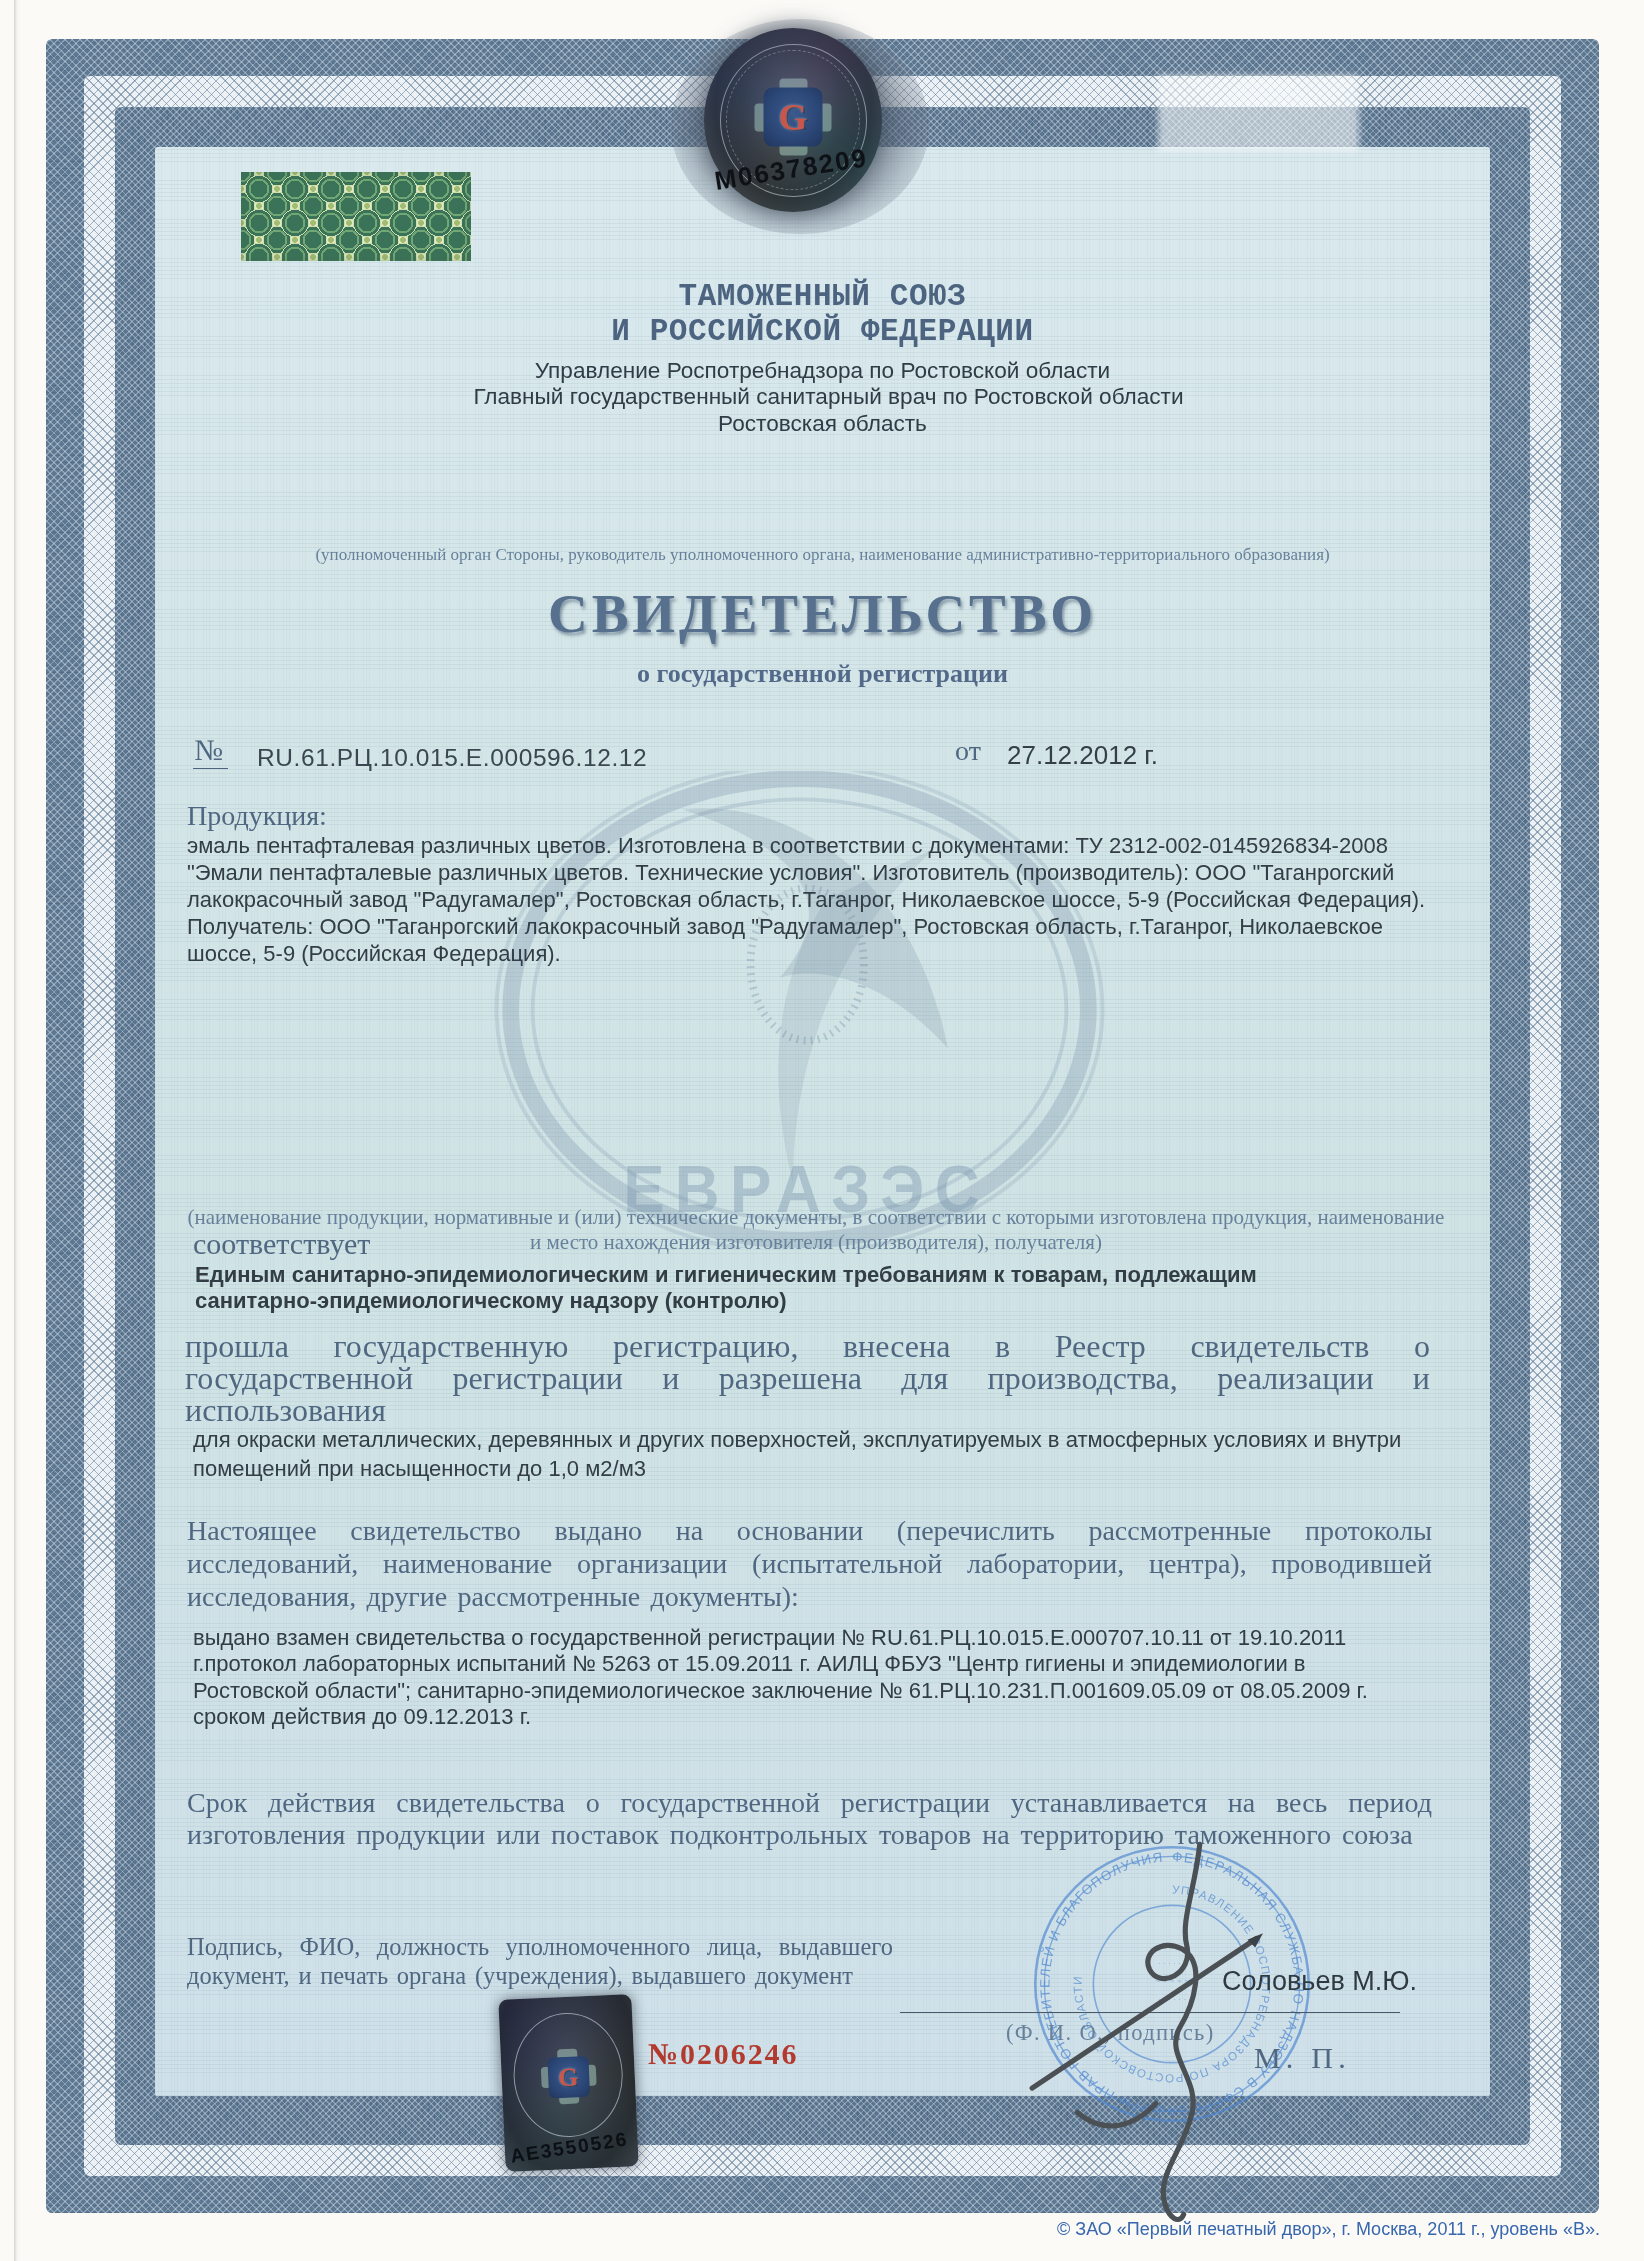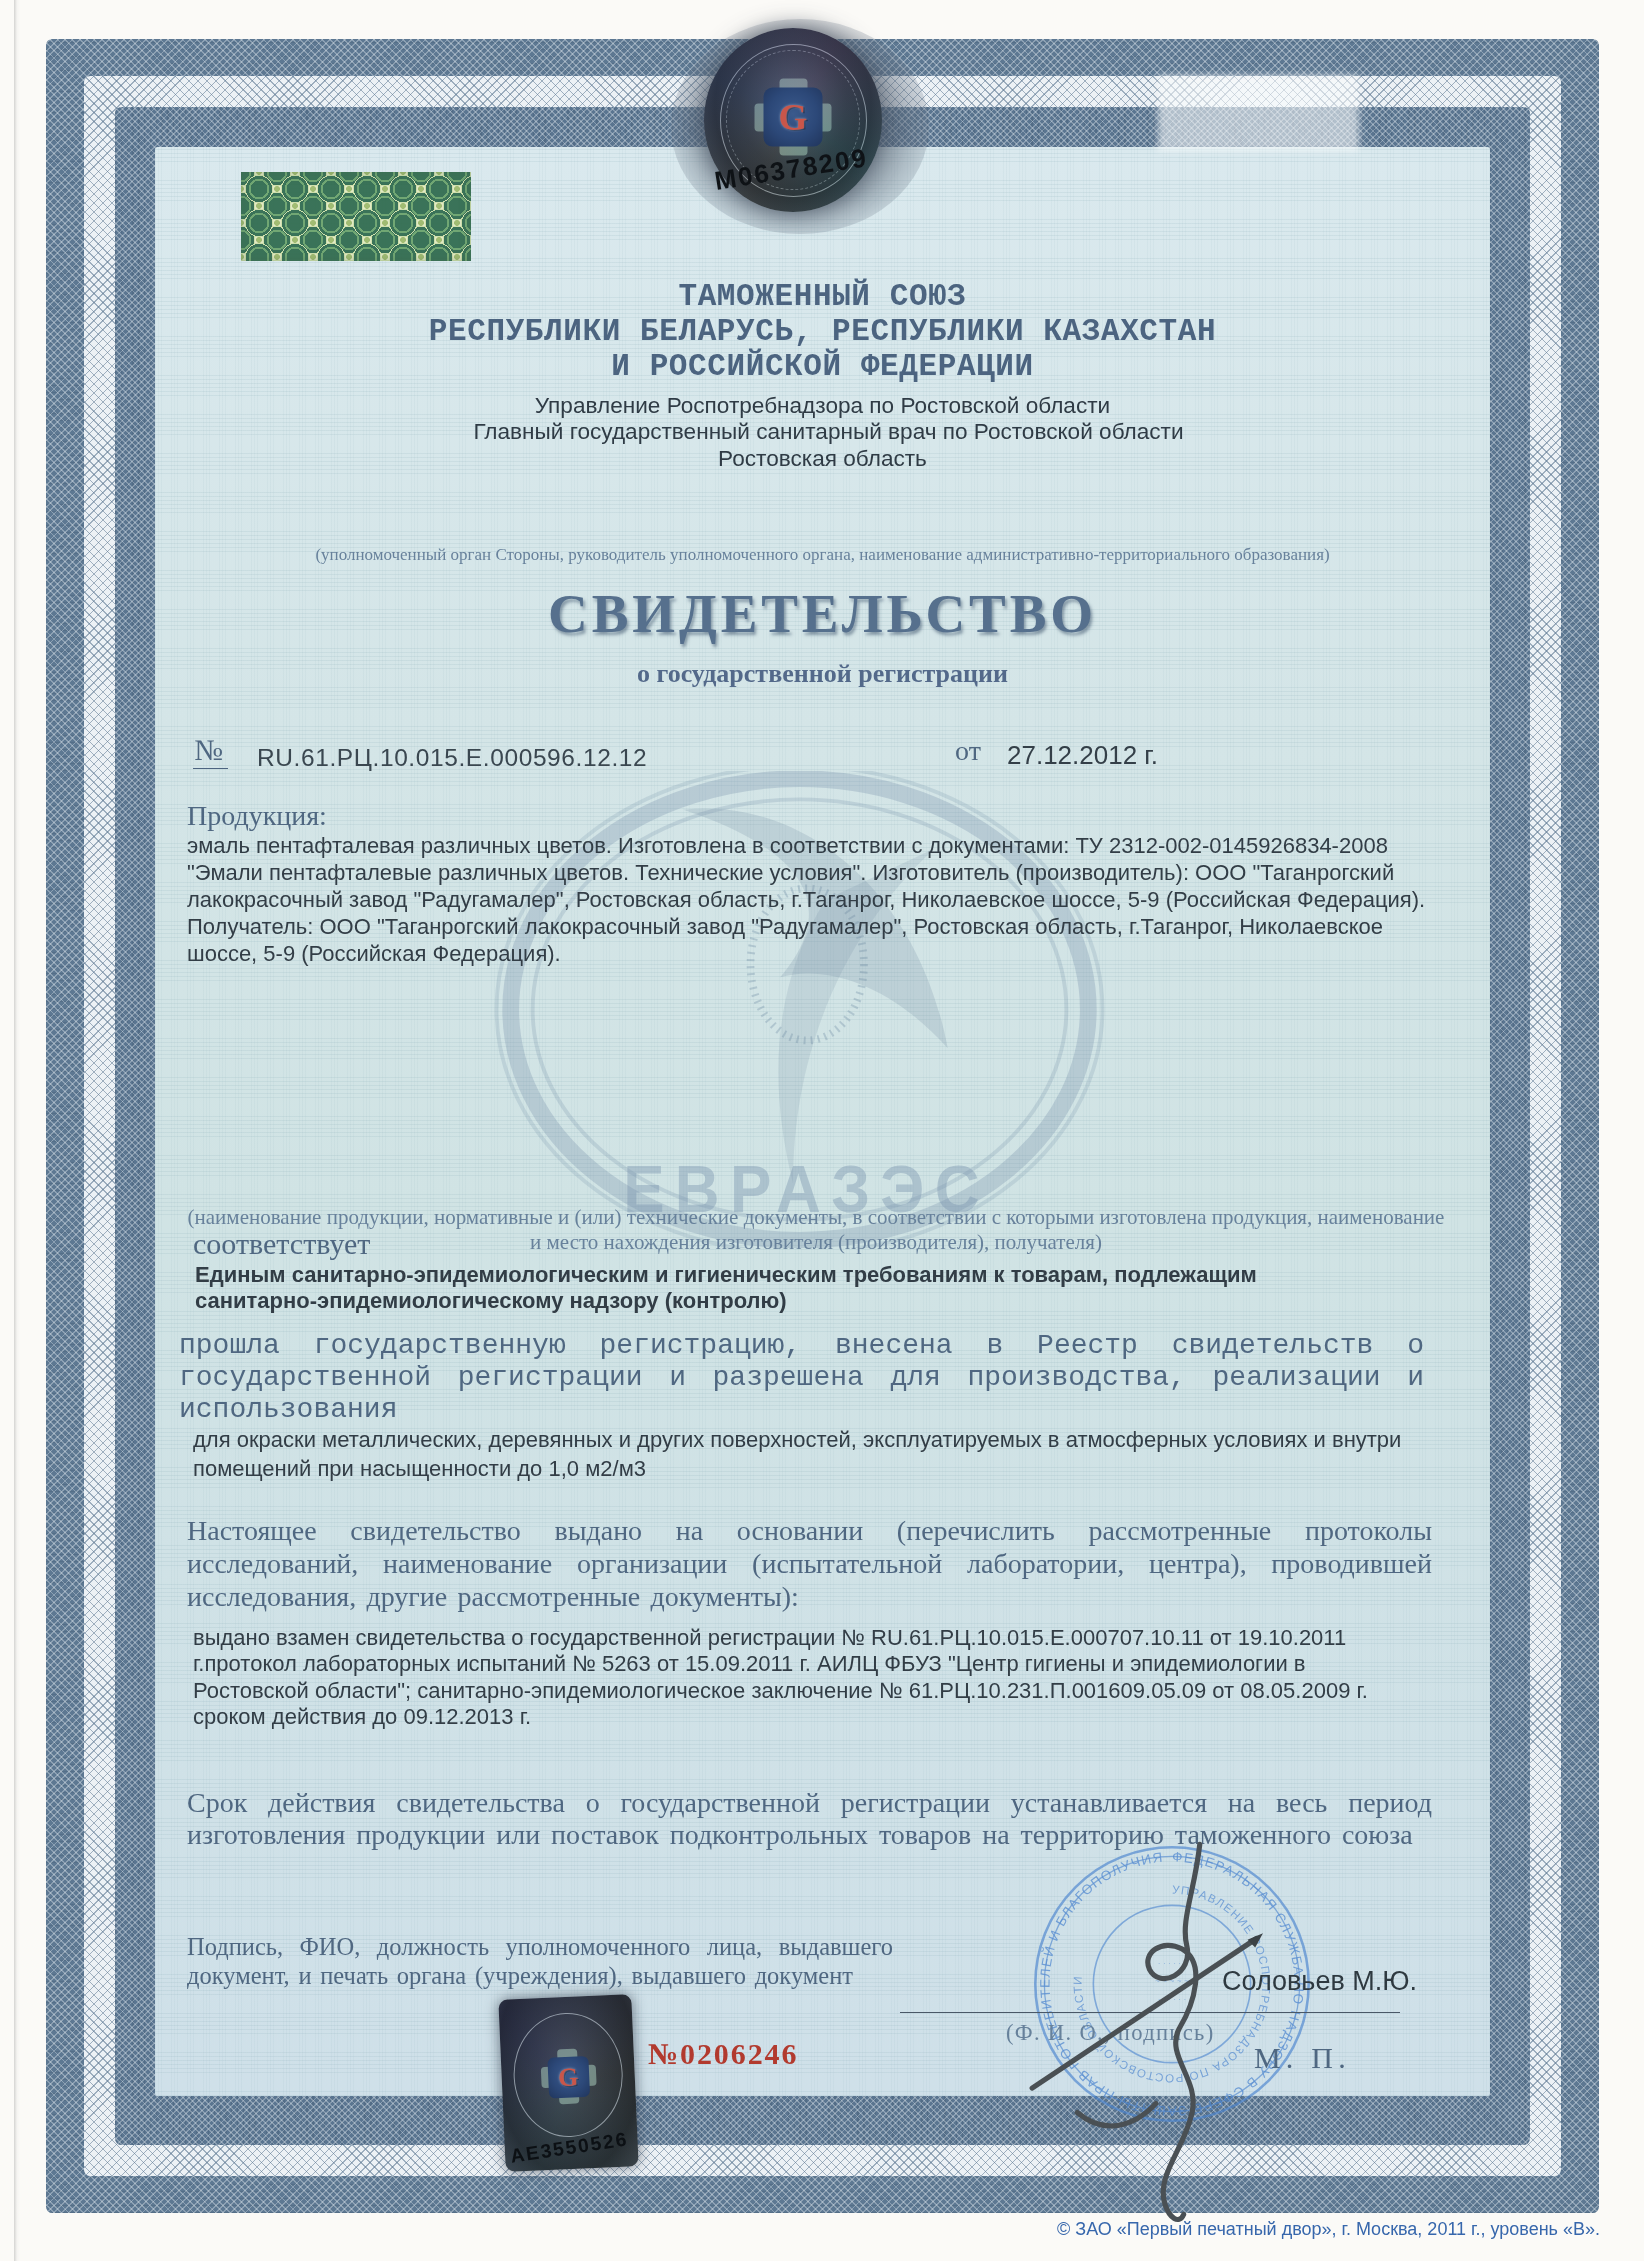--- a/index.html
+++ b/index.html
@@ -97,21 +97,21 @@
   .subtitle{left:155px;top:659px;width:1335px;font-size:26px;font-weight:bold;color:#53698a;}
   .numlabel{left:193px;top:733px;font-size:30px;border-bottom:1.3px solid #4d6480;padding:0 5.2px 1.3px 1.3px;}
   .numvalue{left:257px;top:744px;font-size:24.5px;letter-spacing:0.6px;color:#3a4750;}
   .datelabel{left:955px;top:735px;font-size:28px;}
   .datevalue{left:1007px;top:740px;font-size:26px;color:#343f48;}
   .prodlabel{left:187px;top:800px;font-size:28px;}
   .prodpar{left:187px;top:832px;width:1245px;font-size:22px;line-height:27px;}
   .cap2{left:187px;top:1205px;width:1258px;font-size:21px;}
   .sootv{left:193px;top:1227px;font-size:30px;}
   .confpar{left:195px;top:1262px;width:1174px;font-size:22px;line-height:26.4px;font-weight:bold;}
-  .regpar{left:179px;top:1330px;width:1245px;font-size:28px;line-height:32px;text-align:justify;word-spacing:3.9px;font-family:Liberation Mono, monospace;}
+  .regpar{left:185px;top:1330px;width:1245px;font-size:32px;line-height:32px;text-align:justify;word-spacing:3.9px;}
   .usagepar{left:193px;top:1425px;width:1225px;font-size:22px;line-height:29px;}
   .basispar{left:187px;top:1514px;width:1245px;font-size:28px;line-height:33px;text-align:justify;word-spacing:3.2px;}
   .docspar{left:193px;top:1625px;width:1232px;font-size:22px;line-height:26.4px;}
   .validpar{left:187px;top:1787px;width:1245px;font-size:28px;line-height:32px;text-align:justify;word-spacing:3.9px;}
   .sigcap{left:187px;top:1932px;width:706px;font-size:24.5px;line-height:29px;text-align:justify;word-spacing:2.6px;}
   .signer{left:1222px;top:1966px;font-size:27px;color:#2e3940;z-index:7;}
   .sigline{left:900px;top:2012px;width:500px;border-top:1.3px solid #4a5867;height:0;z-index:5;}
   .fiolabel{left:1006px;top:2020px;font-size:22.6px;letter-spacing:1.3px;z-index:5;}
   .mp{left:1254px;top:2041px;font-size:30px;letter-spacing:5.2px;z-index:7;}
   .rednum{left:648px;top:2037px;font-size:30px;font-weight:bold;letter-spacing:1.9px;color:#b23a2e;z-index:6;}
@@ -153,21 +153,20 @@
         <i></i>
       </div>
     <div class="holo-g">
         <span>G</span>
       </div>
     <div class="holo-code">М06378209</div>
   </div>
 
   <div class="abs org-block center">
     <div class="org-serif serif">ТАМОЖЕННЫЙ СОЮЗ</div>
-    <div class="org-serif serif">РЕСПУБЛИКИ БЕЛАРУСЬ, РЕСПУБЛИКИ КАЗАХСТАН</div>
     <div class="org-serif serif">И РОССИЙСКОЙ ФЕДЕРАЦИИ</div>
     <div class="org-sans sans">Управление Роспотребнадзора по Ростовской области</div>
     <div class="org-sans sans" style="margin-top:0;margin-left:12px;">Главный государственный санитарный врач по Ростовской области</div>
     <div class="org-sans sans" style="margin-top:0;">Ростовская область</div>
   </div>
   <div class="abs cap1 center serif caption">(уполномоченный орган Стороны, руководитель уполномоченного органа, наименование административно-территориального образования)</div>
 
   <div class="abs title center serif">СВИДЕТЕЛЬСТВО</div>
   <div class="abs subtitle center serif">о государственной регистрации</div>
 

